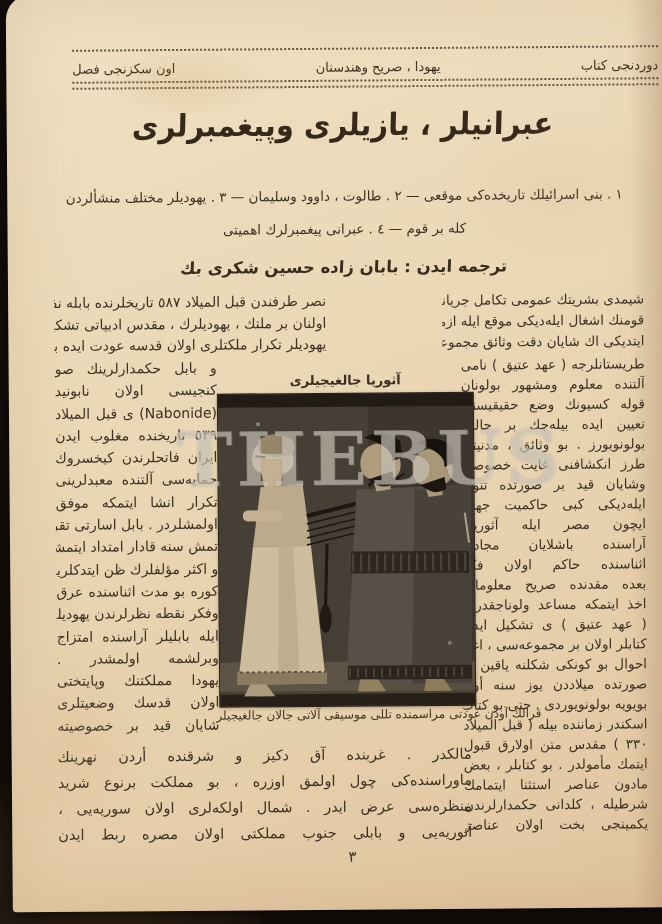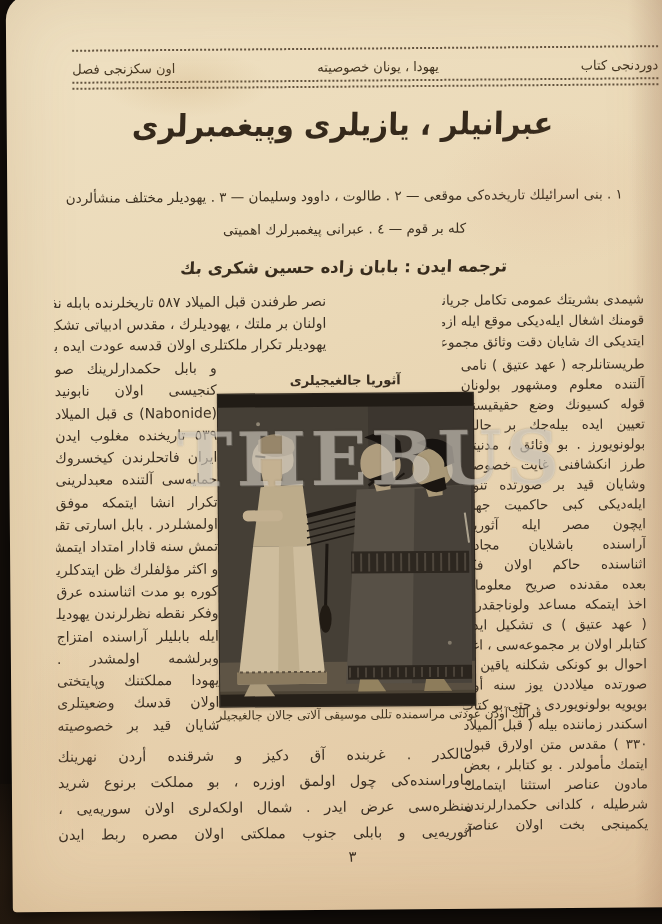--- a/index.html
+++ b/index.html
@@ -108,21 +108,21 @@
 </head>
 <body>
 
 <div class="bg-glow"></div>
 
 <div class="page">
 
   <div class="rule" style="top:56px"></div>
   <div class="header-row rtl">
     <span class="h-item">دوردنجى كتاب</span>
-    <span class="h-item">يهودا ، يونان خصوصيته</span>
+    <span class="h-item">يهودا ، صريح وهندستان</span>
     <span class="h-item">اون سكزنجى فصل</span>
   </div>
   <div class="rule" style="top:88px"></div>
   <div class="rule" style="top:94px"></div>
 
   <div class="title rtl">عبرانيلر ، يازيلرى وپيغمبرلرى</div>
   <div class="summary rtl">
       <div class="sline">١ . بنى اسرائيلك تاريخده‌كى موقعى — ٢ . طالوت ، داوود وسليمان — ٣ . يهوديلر مختلف منشألردن</div>
       <div class="sline">كله بر قوم — ٤ . عبرانى پيغمبرلرك اهميتى</div>
     </div>

